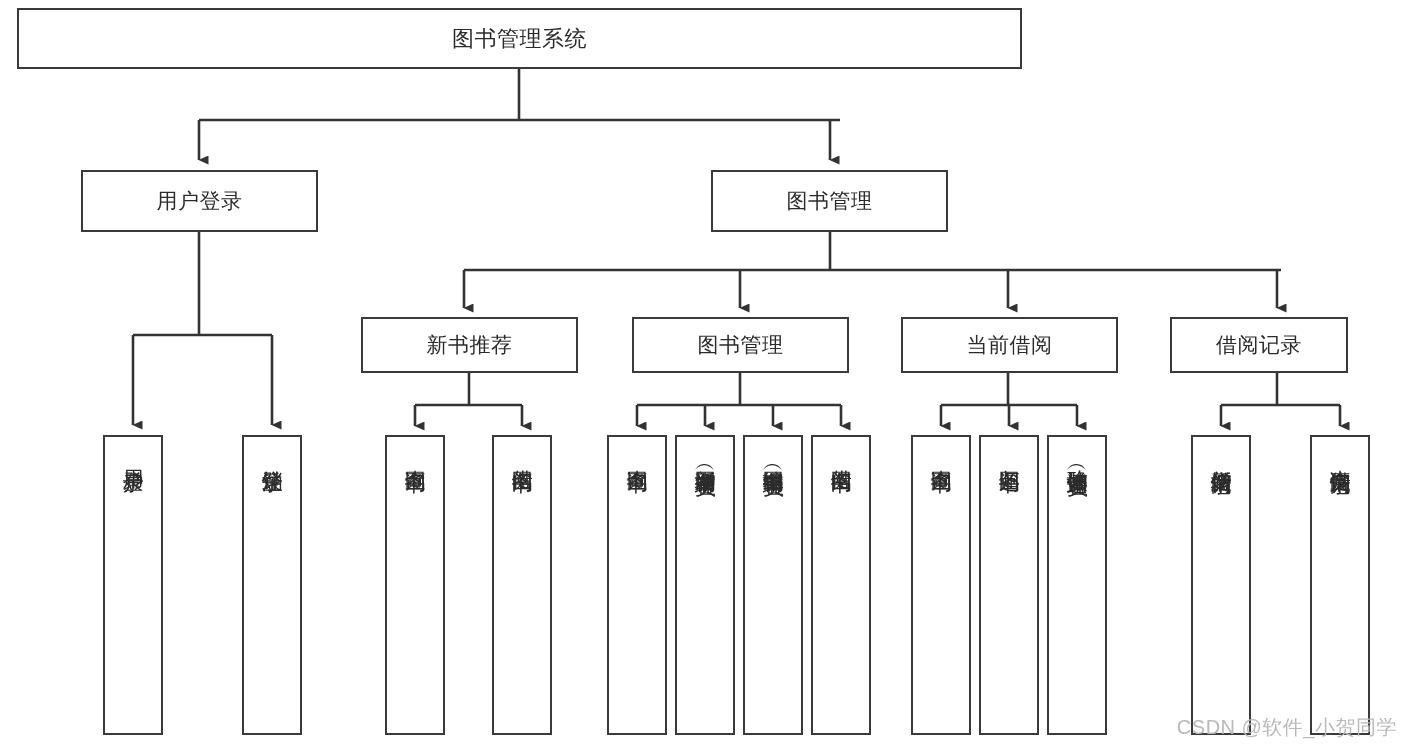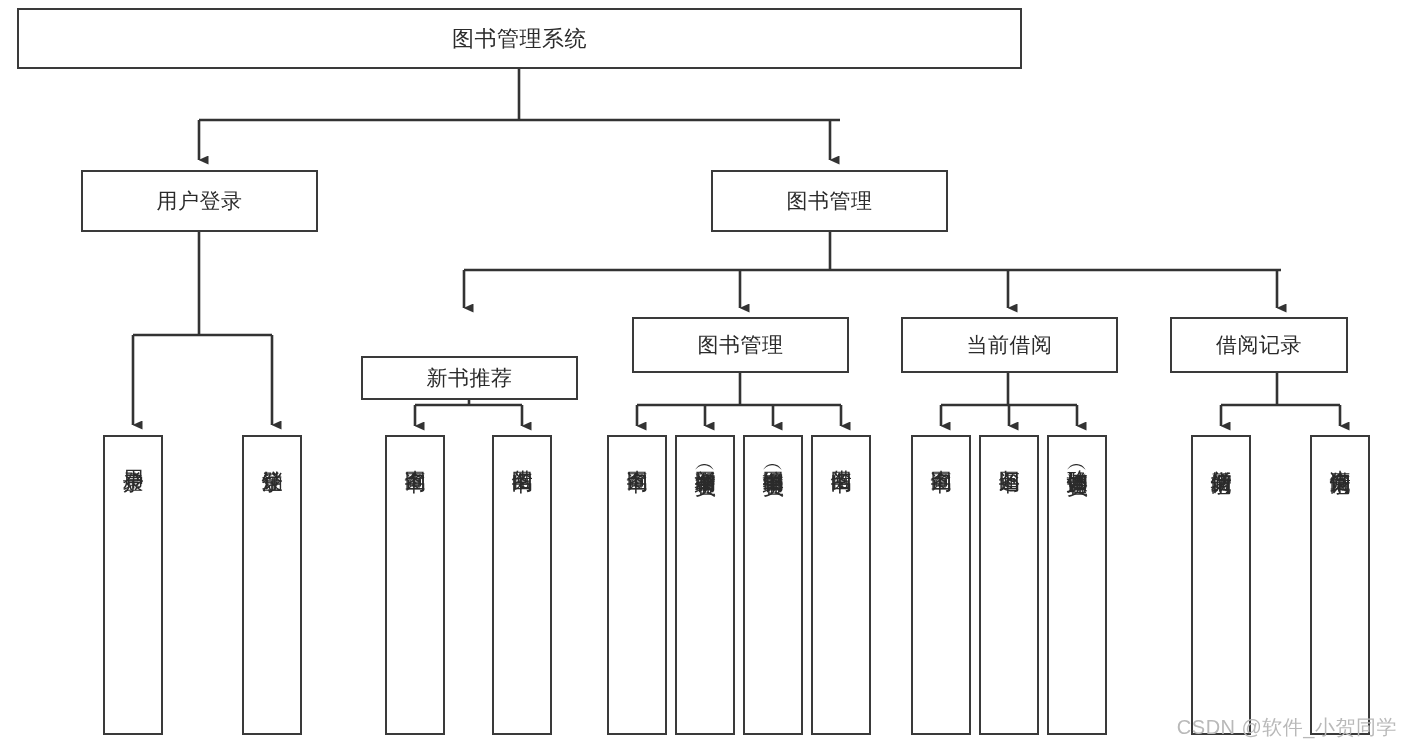--- a/index.html
+++ b/index.html
@@ -136,21 +136,21 @@
     <span class="node-label">图书管理系统</span>
   </div>
 
   <div class="node horiz" style="left:81px; top:170px; width:237px; height:62px;">
     <span class="node-label">用户登录</span>
   </div>
   <div class="node horiz" style="left:711px; top:170px; width:237px; height:62px;">
     <span class="node-label">图书管理</span>
   </div>
 
-  <div class="node horiz" style="left:361px; top:317px; width:217px; height:44px;margin-top:39px;">
+  <div class="node horiz" style="left:361px; top:317px; width:217px; height:56px;">
     <span class="node-label">新书推荐</span>
   </div>
   <div class="node horiz" style="left:632px; top:317px; width:217px; height:56px;">
     <span class="node-label">图书管理</span>
   </div>
   <div class="node horiz" style="left:901px; top:317px; width:217px; height:56px;">
     <span class="node-label">当前借阅</span>
   </div>
   <div class="node horiz" style="left:1170px; top:317px; width:178px; height:56px;">
     <span class="node-label">借阅记录</span>

